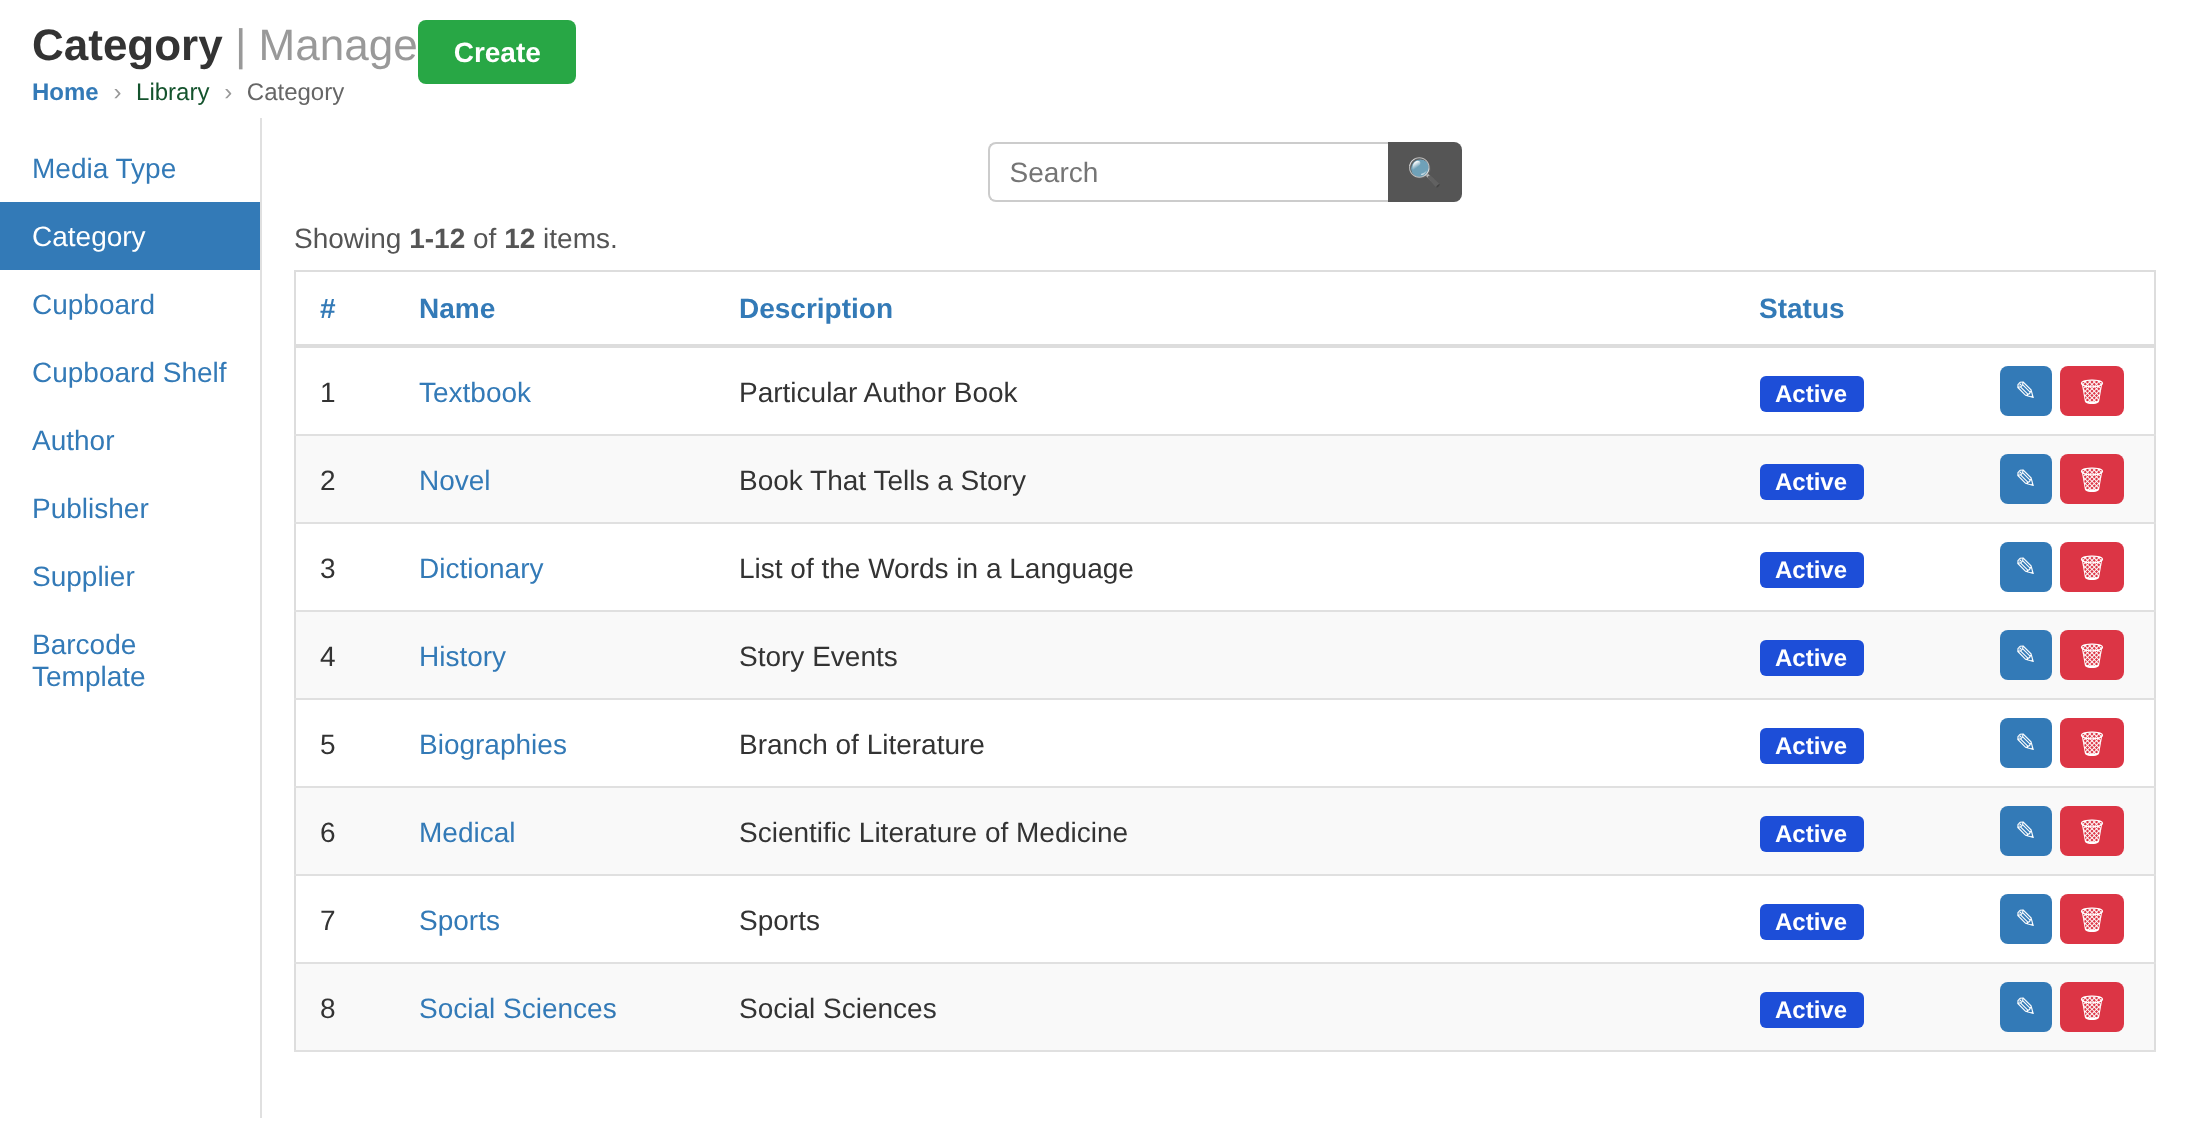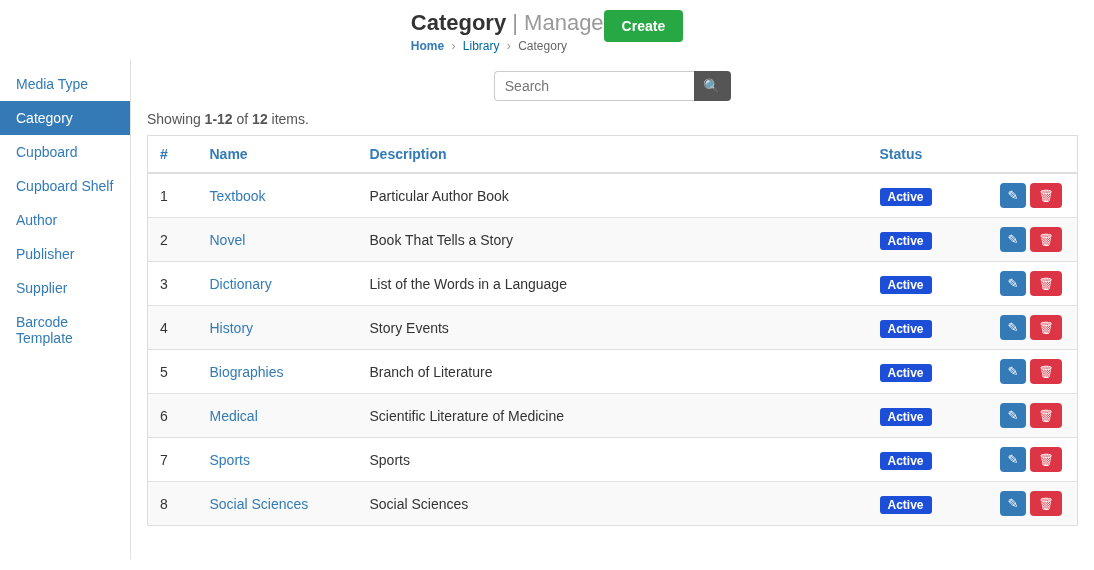--- a/index.html
+++ b/index.html
@@ -38,30 +38,30 @@
 
     .action-btns { display: flex; gap: 4px; }
     .btn-edit { background: #337ab7; color: #fff; border: none; border-radius: 4px; padding: 5px 8px; cursor: pointer; font-size: 13px; }
     .btn-delete { background: #dc3545; color: #fff; border: none; border-radius: 4px; padding: 5px 8px; cursor: pointer; font-size: 13px; }
   </style>
 </head>
 <body>
 
 <div>
 
-  <div style="display:flex; align-items:flex-start; justify-content:center; padding:10px 16px 6px;">
+  <div style="display:flex; align-items:flex-start; justify-content:flex-start; padding:10px 16px 6px;">
     <div>
       <div style="font-size:22px; font-weight:normal; color:#333;">
         <strong>Category</strong>
         <span style="color:#999; font-weight:normal;"> | Manage</span>
       </div>
       <div style="font-size:12px; color:#666; margin-top:3px;">
         <a href="#" style="color:#337ab7; text-decoration:none;font-weight:bold;">Home</a>
         <span style="margin:0 4px; color:#999;">›</span>
-        <a href="#" style="color:#0369a1; text-decoration:none;">Library</a>
+        <a href="#" style="color:#14532d; text-decoration:none;">Library</a>
         <span style="margin:0 4px; color:#999;">›</span>
         <span style="color:#666;">Category</span>
       </div>
     </div>
     <button class="create-btn">Create</button>
   </div>
 
   <div class="layout">
 
     <nav class="sidebar">

